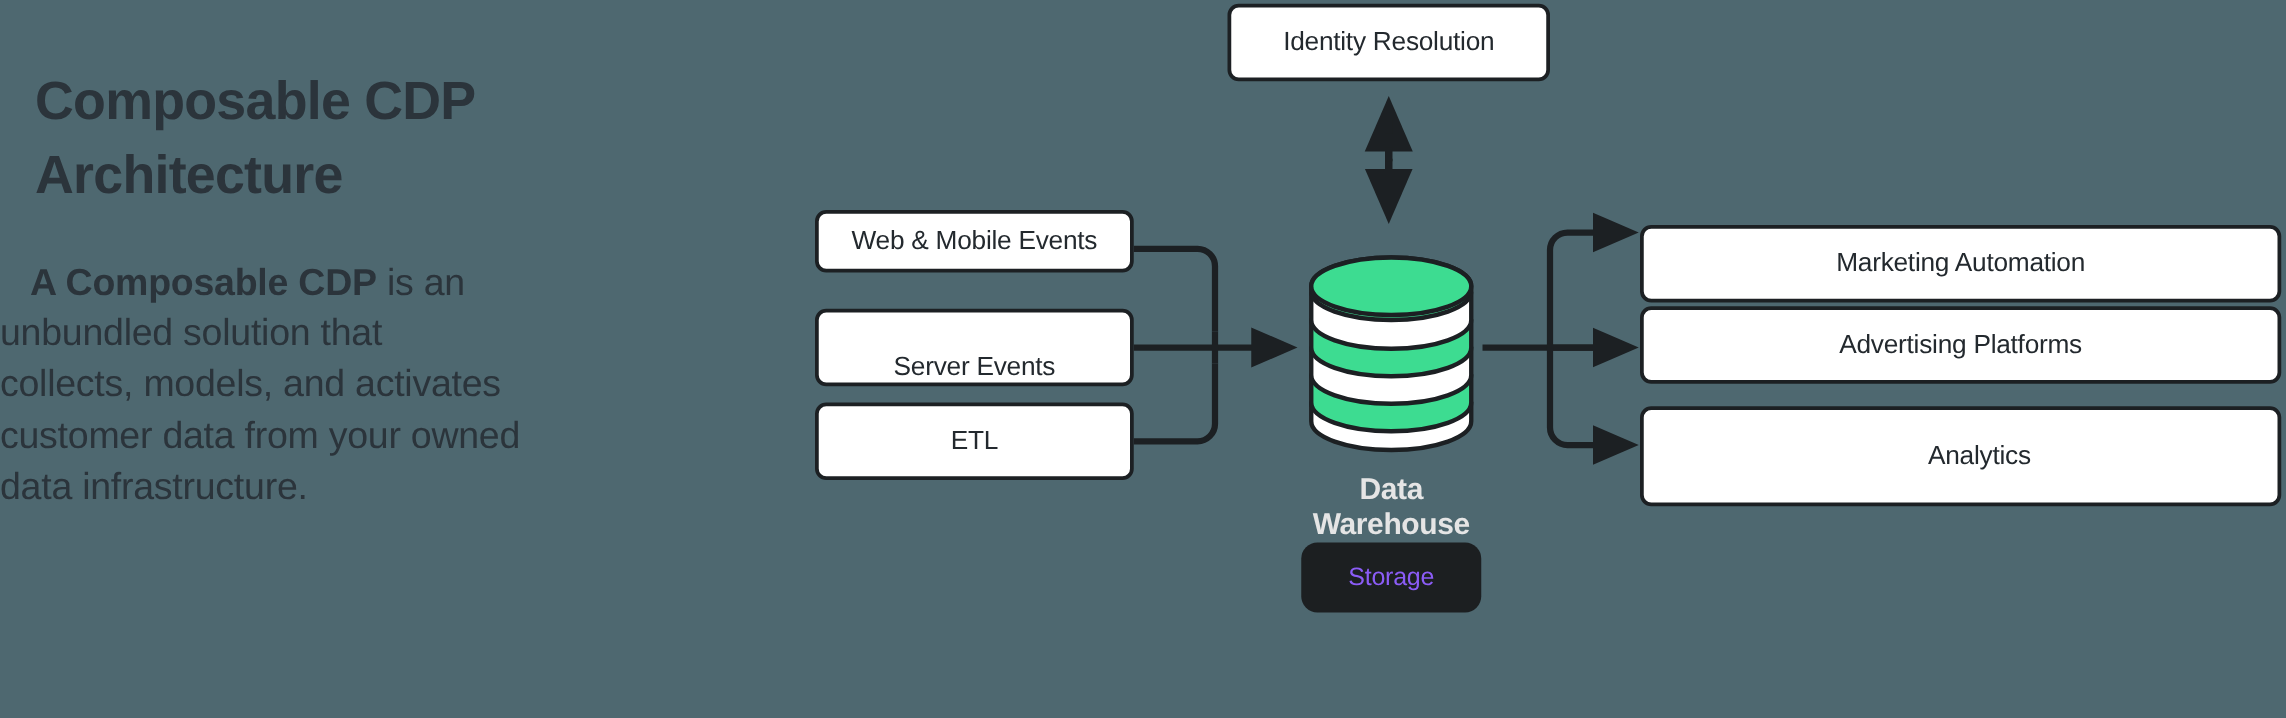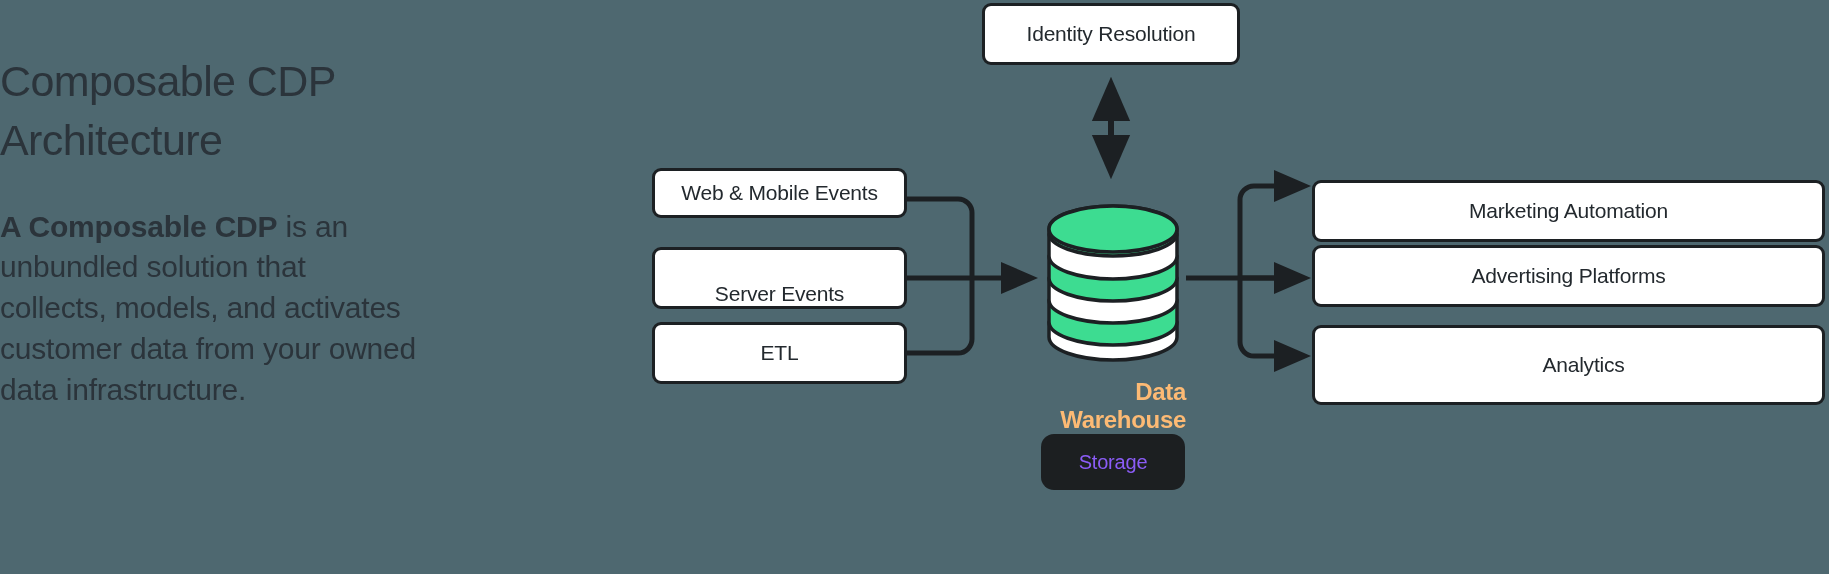--- a/index.html
+++ b/index.html
@@ -20,34 +20,36 @@
   .copy-block {
     position: absolute;
     left: 0px;
     top: 52px;
     width: 420px;
   }
   .headline {
     margin: 0;
     font-size: 43px;
     line-height: 1.38;
-    font-weight: normal;
+    font-weight: bold;
     color: #2b343b;
     letter-spacing: -0.6px;
+    padding-left: 28px;
   }
   .body-copy {
     margin: 0;
     padding-top: 36px;
     font-size: 30px;
     line-height: 1.36;
     color: #2b343b;
     letter-spacing: -0.2px;
   }
   .body-copy .lead {
     font-weight: bold;
+    padding-left: 24px;
   }
 
   
   .node {
     position: absolute;
     box-sizing: border-box;
     background: #ffffff;
     border: 3px solid #1c2023;
     border-radius: 9px;
     display: flex;
@@ -98,24 +100,24 @@
     top: 200px;
     width: 146px;
     height: 215px;
     z-index: 2;
   }
   #warehouse-label {
     position: absolute;
     left: 0;
     top: 178px;
     width: 146px;
-    text-align: right;
+    text-align: center;
     font-size: 24px;
     font-weight: bold;
-    color: #fdba74;
+    color: #e5e5e5;
     letter-spacing: -0.3px;
   }
 
   
   #wires {
     position: absolute;
     left: 0;
     top: 0;
     width: 1829px;
     height: 574px;

